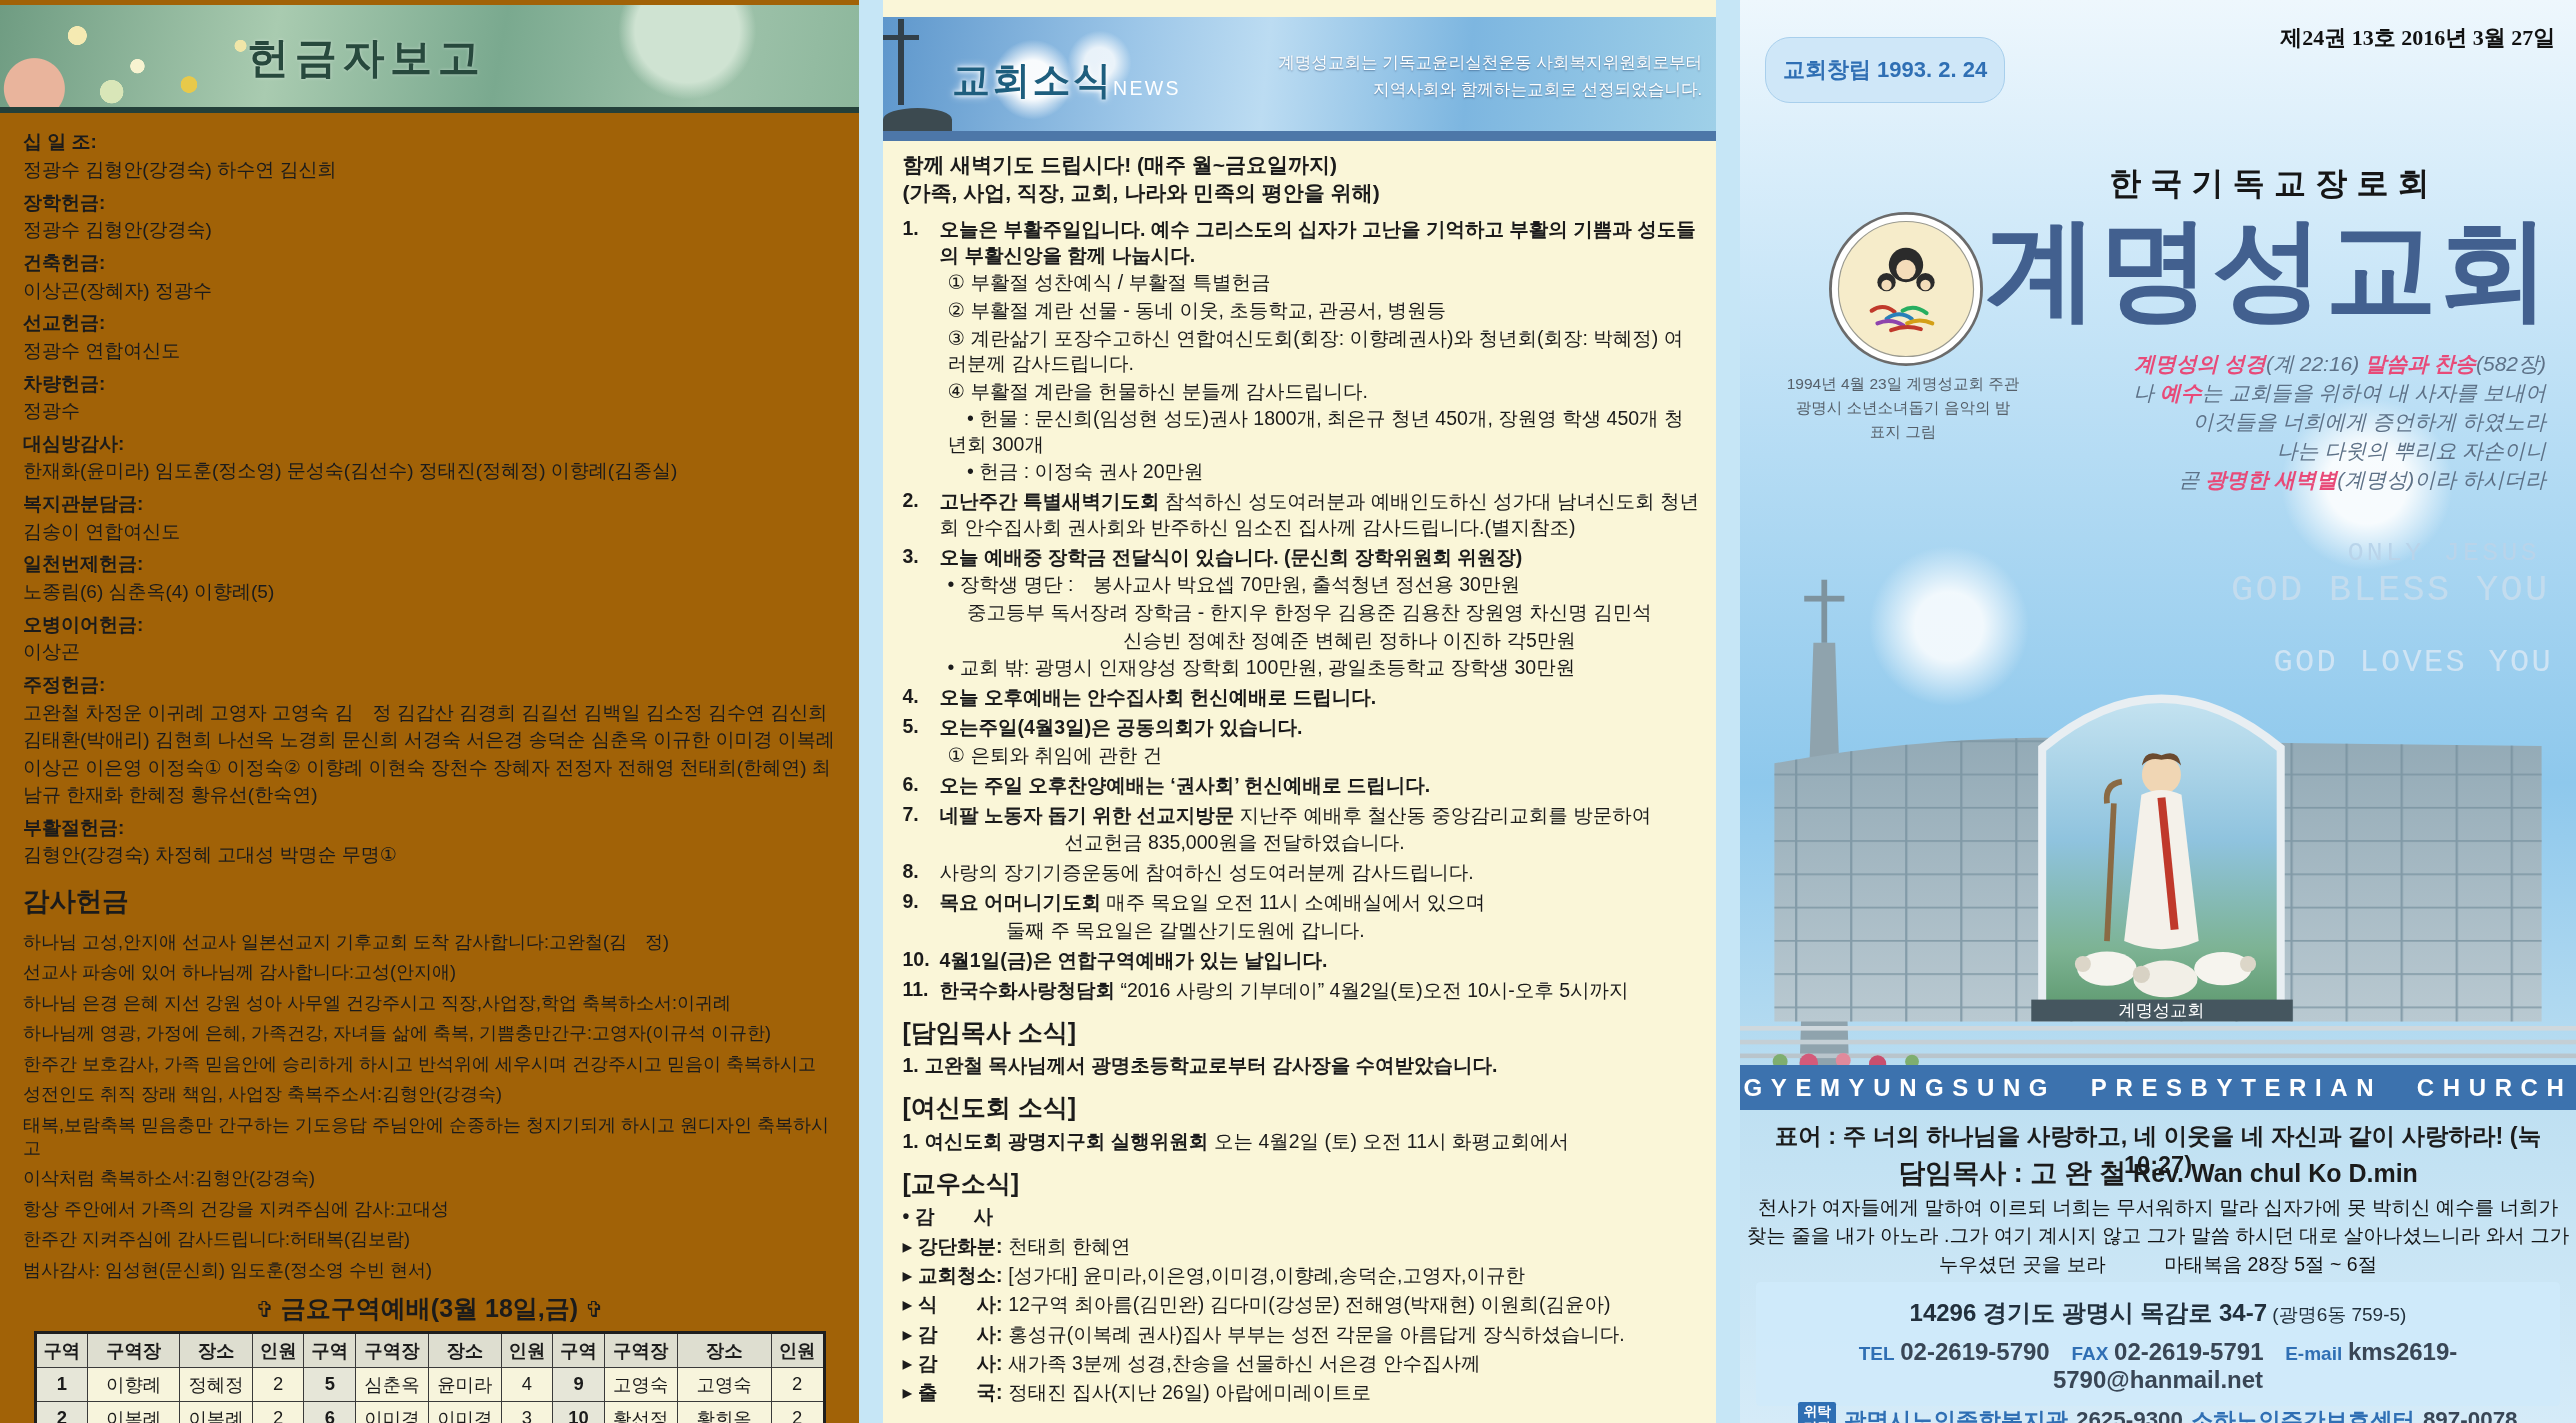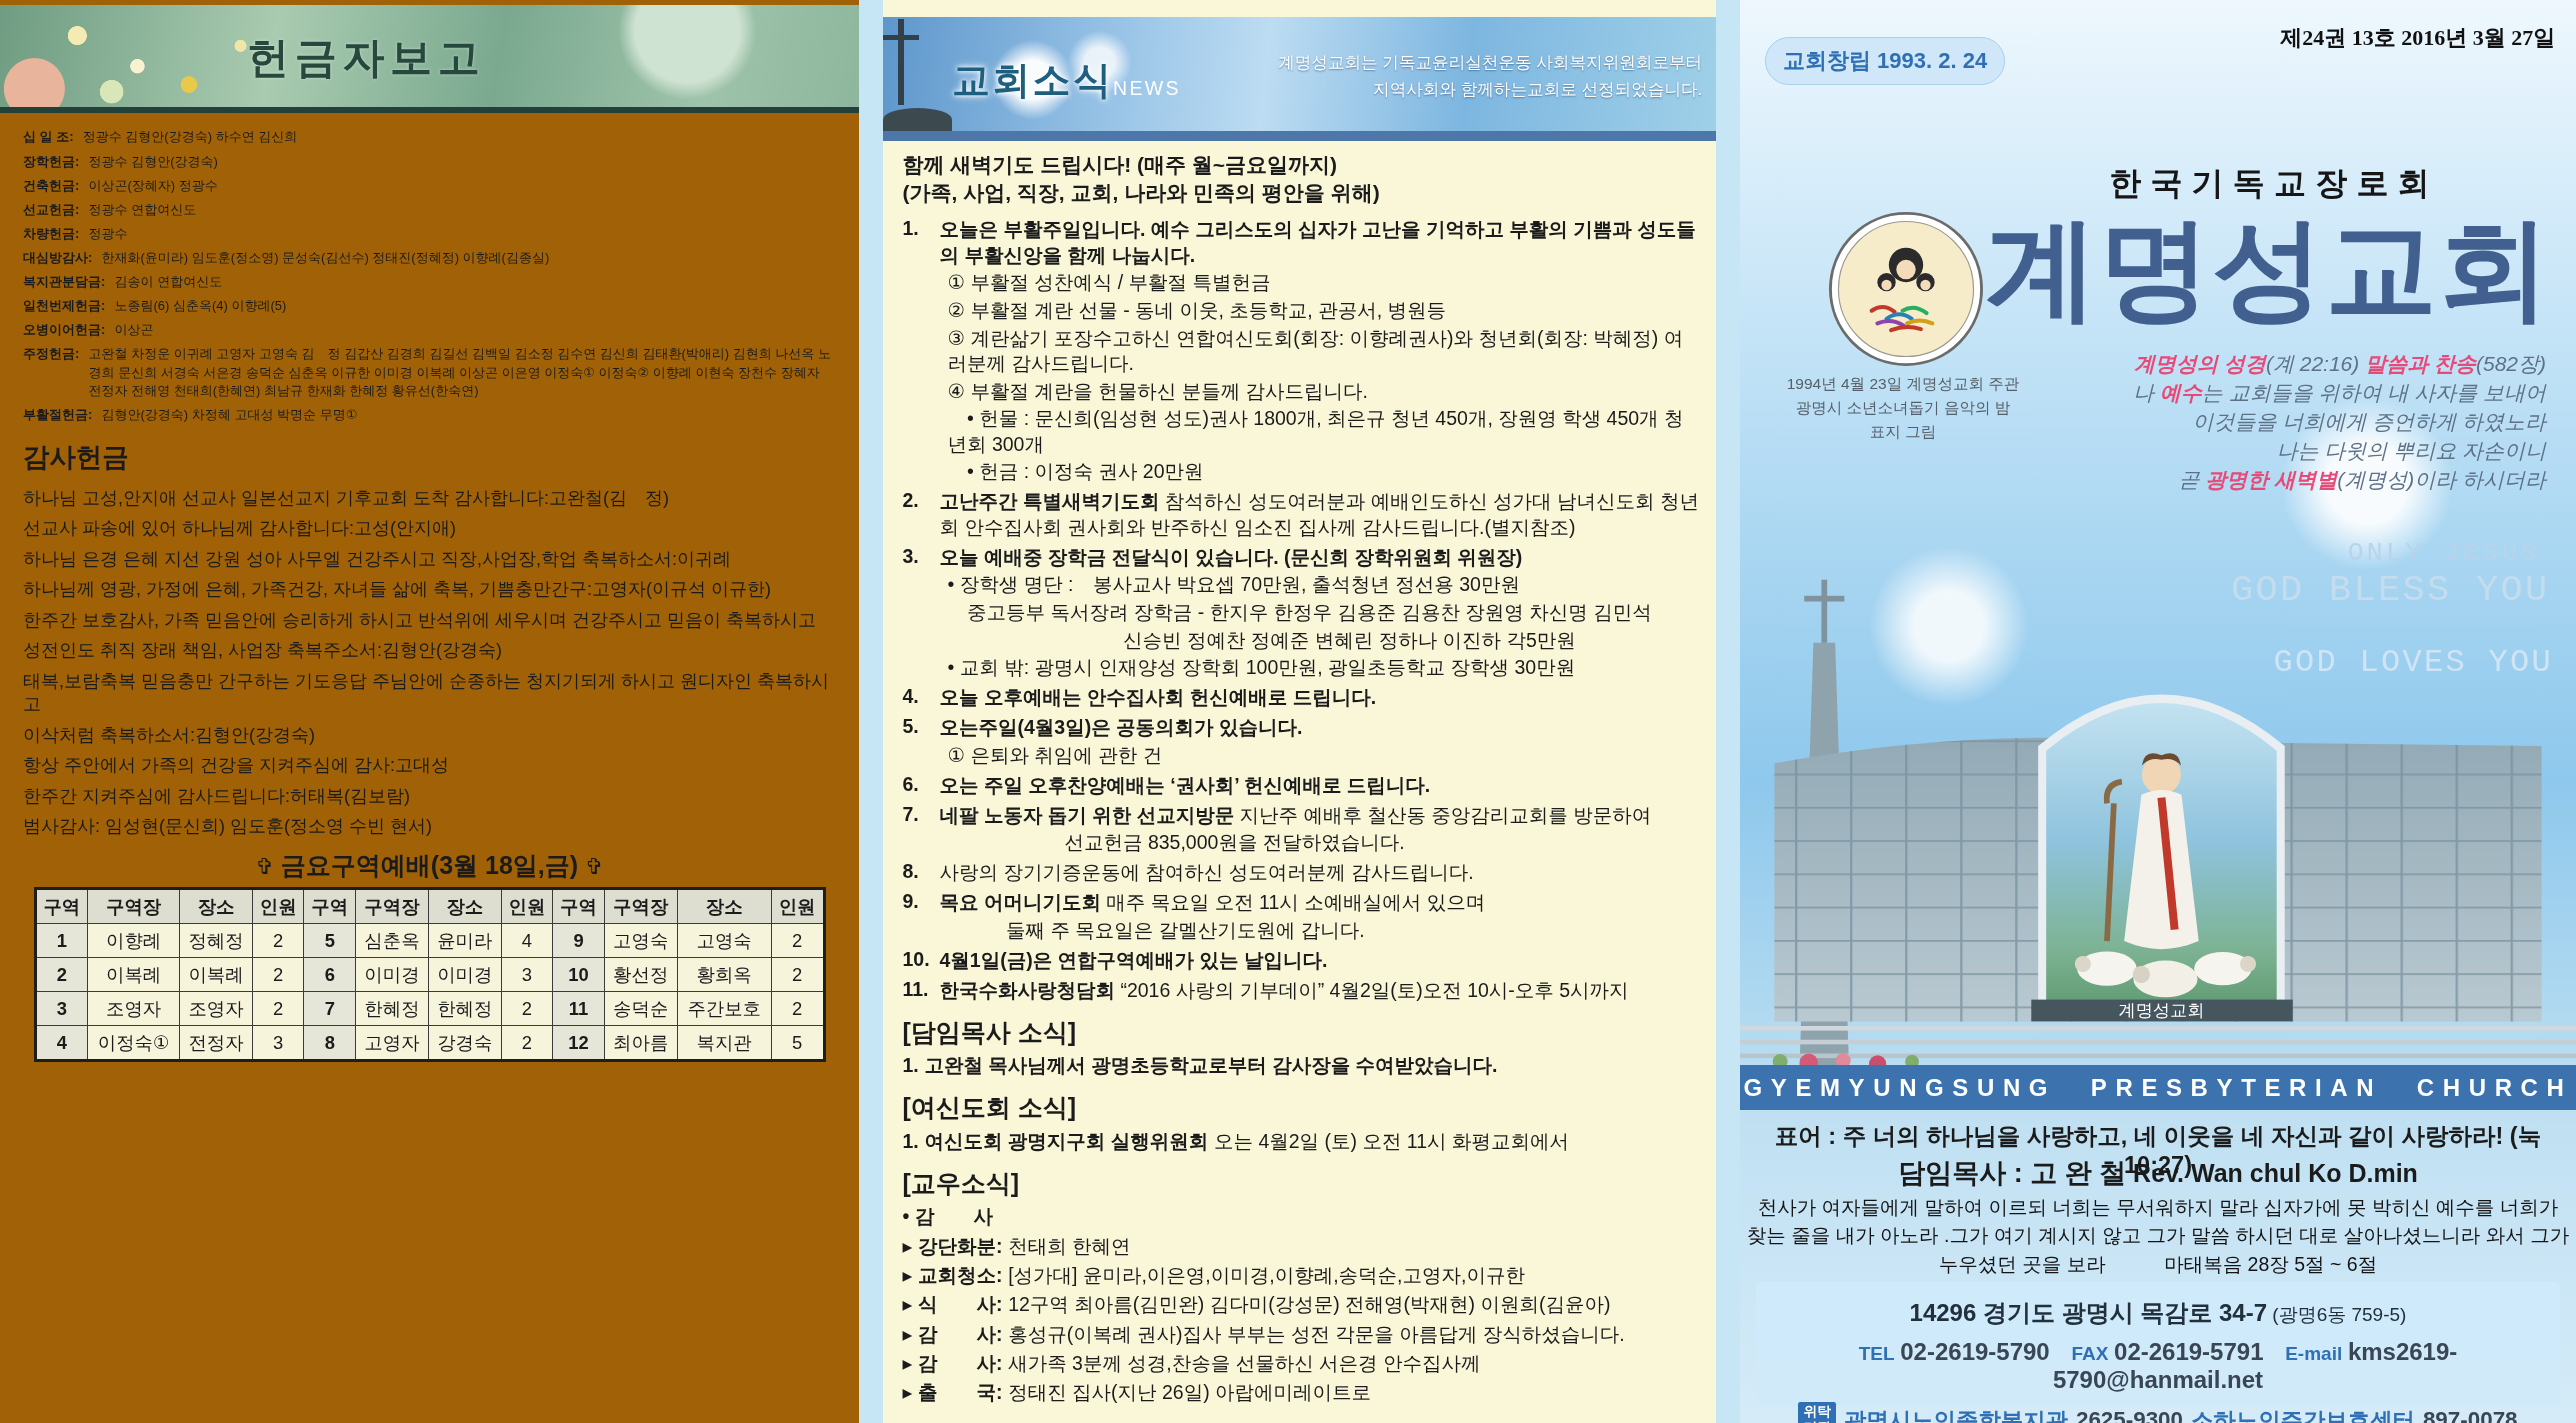--- a/index.html
+++ b/index.html
@@ -15,21 +15,21 @@
       radial-gradient(circle at 16% 60%, #f7f3d0 0 6.9px, rgba(255,255,255,0) 7.5px),
       radial-gradient(circle at 22% 78%, #e8c94a 0 8px, rgba(255,255,255,0) 8.6px),
       radial-gradient(circle at 13% 85%, #d9e6b8 0 11.5px, rgba(255,255,255,0) 12px),
       radial-gradient(circle at 28% 40%, #f0e6a8 0 5.7px, rgba(255,255,255,0) 6.3px),
       radial-gradient(circle at 80% 25%, #cfe3d2 0 52px, rgba(255,255,255,0) 69px),
       linear-gradient(100deg,#6f9c82,#a9cbb0 32%,#7aa98f 58%,#9fc3ab 82%,#8db79c);}
   .report-title{position:absolute;left:247px;top:25px;font-size:42px;font-weight:bold;
     color:#27493d;letter-spacing:5.7px;text-shadow:0 0 3.4px rgba(255,255,255,.45);}
   .green-rule{height:6.9px;background:#24403a;}
   .left-body{padding:15px 23px 0 23px;}
-  .off-row{display:flex;margin-bottom:5.2px;font-size:13px;line-height:1.45;}
+  .off-row{display:flex;margin-bottom:5.2px;font-size:19px;line-height:1.45;flex-direction:column;}
   .off-label{font-weight:bold;white-space:nowrap;margin-right:9.2px;}
   .off-names{flex:1;}
   .thanks-title{font-size:26.4px;font-weight:bold;margin:15px 0 11.5px 0;}
   .thanks-row{font-size:18px;line-height:1.28;margin-bottom:7.5px;}
   .fri-wrap{margin-top:10.3px;}
   .fri-title{text-align:center;font-size:25px;font-weight:bold;margin-bottom:5.7px;}
   .fri-cross{font-size:22px;}
   table.fri{border-collapse:collapse;margin:0 auto;width:792px;border:3.4px solid #1e1e1e;background:#f7f4dc;}
   table.fri th,table.fri td{border:1.1px solid #3a3a3a;font-size:18.4px;padding:4px 3.4px;text-align:center;}
   table.fri th{background:#deded0;font-weight:bold;}
@@ -66,21 +66,21 @@
   
   .p-right{flex:1;height:100%;position:relative;overflow:hidden;
     background:
       radial-gradient(circle at 75% 34%, rgba(255,255,255,.9) 0 40px, rgba(255,255,255,0) 86px),
       radial-gradient(circle at 25% 44%, rgba(255,255,255,.85) 0 34px, rgba(255,255,255,0) 80px),
       radial-gradient(circle at 55% 58%, rgba(255,255,255,.9) 0 46px, rgba(255,255,255,0) 98px),
       linear-gradient(180deg,#eef7fd 0%,#d8edfa 12%,#b5dcf4 32%,#8ec8ec 55%,#bfe0f2 78%,#d5ebf8 100%);}
   .r-issue{position:absolute;top:23px;right:20.7px;font-size:22px;font-weight:bold;color:#111;
     font-family:"Liberation Serif","DejaVu Serif",serif;}
   .r-badge{position:absolute;top:37px;left:25px;background:#cfe7f8;border:0.6px solid #a8cfec;
-    border-radius:25px;padding:8px 17px;font-size:22px;font-weight:bold;color:#2f6fb4;}
+    border-radius:25px;padding:17px 17px;font-size:22px;font-weight:bold;color:#2f6fb4;}
   .r-denom{position:absolute;top:162px;left:247px;width:574px;text-align:center;
     font-size:32px;font-weight:bold;letter-spacing:9.2px;color:#161616;}
   .r-name{position:absolute;top:194px;left:230px;width:597px;text-align:center;
     font-size:112px;font-weight:800;color:#42608f;letter-spacing:1.1px;}
   .r-logo{position:absolute;top:210px;left:87px;}
   .r-logocap{position:absolute;top:372px;left:34px;width:258px;text-align:center;
     font-size:15.5px;color:#56606a;line-height:1.55;}
   .r-verse{position:absolute;top:350px;right:30px;text-align:right;font-size:21px;line-height:1.38;font-style:italic;}
   .v-line{white-space:nowrap;}
   .vp{color:#e84a78;font-weight:bold;}

